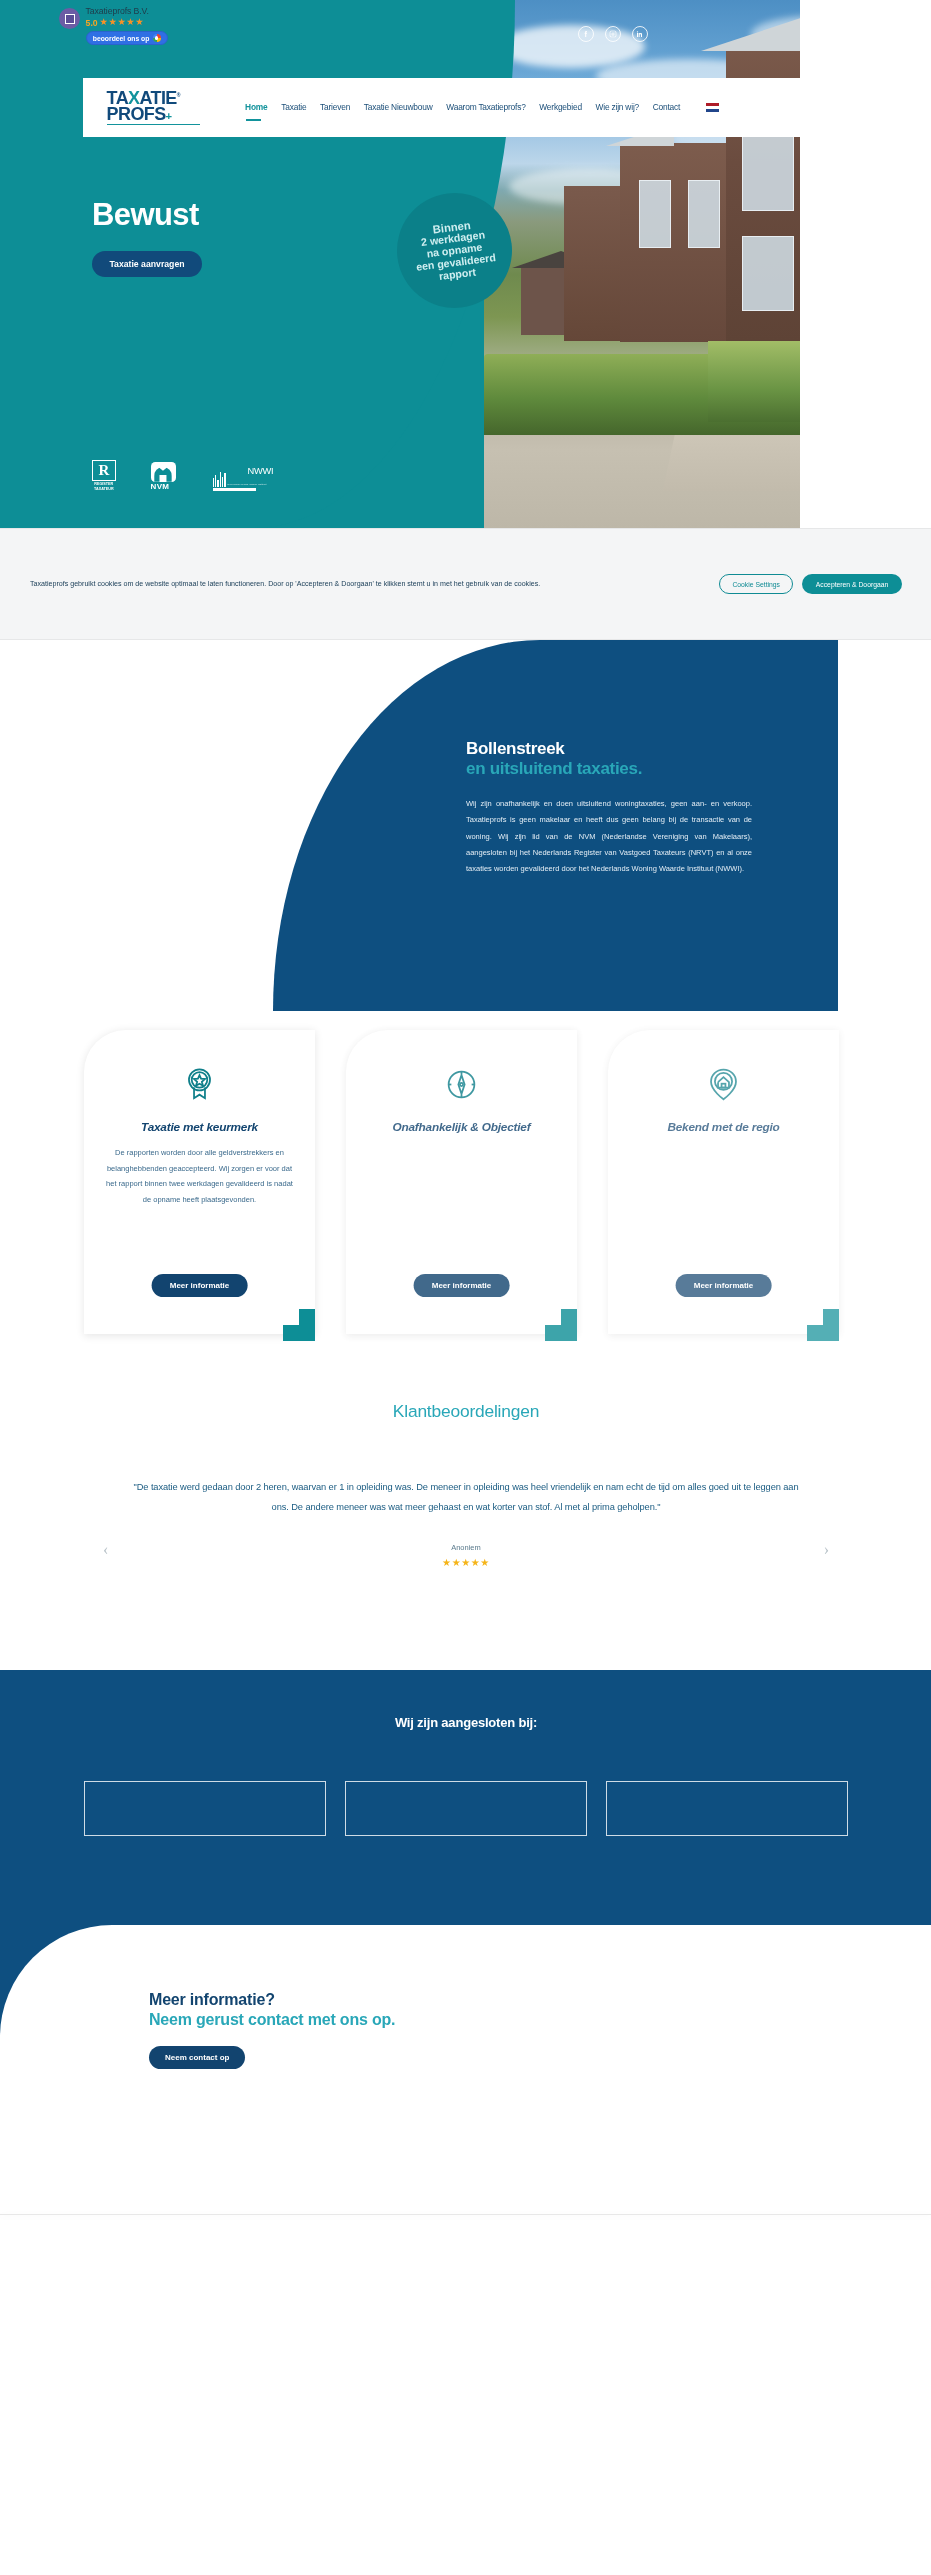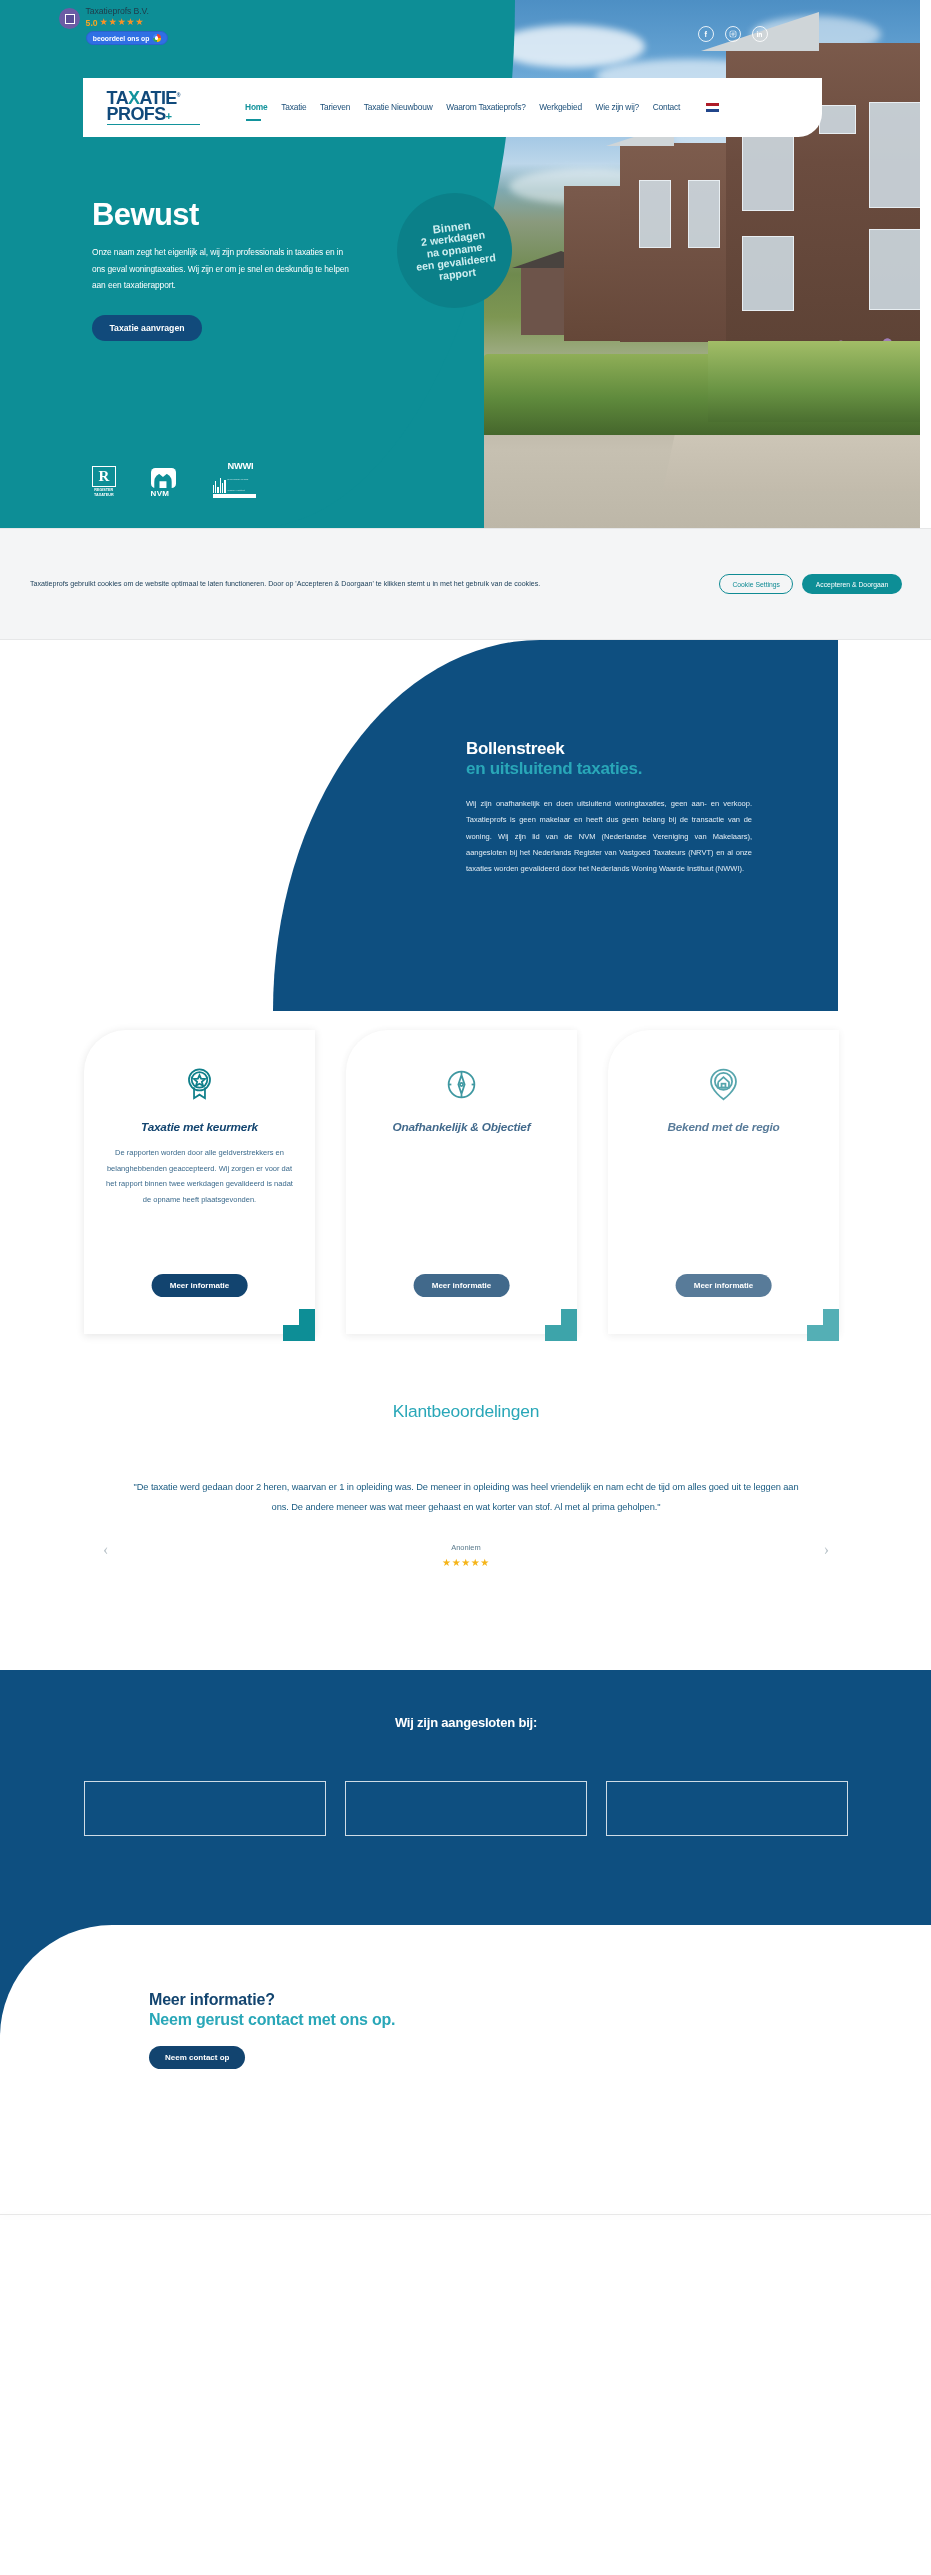--- a/index.html
+++ b/index.html
@@ -6,21 +6,21 @@
   html, body {
     width: 932px;
     background: #ffffff;
     font-family: "Liberation Sans", sans-serif;
   }
   body { width: 932px; height: 2576px; position: relative; overflow: hidden; }
 
   
   .hero {
     position: relative;
-    width: 920px;
+    width: 800px;
     height: 528px;
     background: #0d8e96;
     overflow: hidden;
   }
   .hero-photo {
     position: absolute;
     left: 484px; top: 0;
     width: 447px; height: 528px;
     background:
       linear-gradient(to bottom,
@@ -205,21 +205,21 @@
   .cert-rt .cap { color:#fff; font-size:3.7px; text-align:center; line-height:1.25; margin-top:1.2px; font-weight:700;}
   .cert-nvm { width:27px; }
   .cert-nvm .g { width:25px;height:20px;background:#fff;border-radius:4.3px; position:relative;}
   .cert-nvm .g::after{content:"";position:absolute;left:3.7px;top:5px;width:17.4px;height:15px;background:#0d8e96;
      border-radius:50% 50% 0 0 / 60% 60% 0 0; clip-path: polygon(0 30%,22% 0,50% 26%,78% 0,100% 30%,100% 100%,70% 100%,70% 55%,30% 55%,30% 100%,0 100%);}
   .cert-nvm .lbl{color:#fff;font-size:8px;font-weight:800;text-align:left;margin-top:0.6px;letter-spacing:0.3px;}
   .cert-nwwi { display:flex; flex-direction:column; width:43px;}
   .cert-nwwi .top { display:flex; align-items:flex-end; gap:1.9px; }
   .cert-nwwi .bars { display:flex; align-items:flex-end; gap:1.2px; height:16px;}
   .cert-nwwi .bars i{display:block;width:1.2px;background:#fff;}
-  .cert-nwwi .txt{color:#fff;font-size:9.3px;font-weight:700;letter-spacing:-0.3px;line-height:1;}
+  .cert-nwwi .txt{color:#fff;font-size:9.3px;font-weight:400;letter-spacing:-0.3px;line-height:1;margin-left:20px;}
   .cert-nwwi .sub{color:#cfe9ea;font-size:2.2px;letter-spacing:0.1px;}
   .cert-nwwi .base{height:3.1px;background:#fff;margin-top:1.2px;}
 
   
   .cookiebar {
     position:relative; width:932px; height:112px; background:#f4f5f6;
     border-top:0.6px solid #e6e7e8; border-bottom:0.6px solid #e6e7e8;
     display:flex; align-items:center; padding: 0 30px;
   }
   .cookie-txt { width:640px; font-size:7.1px; color:#20435c; line-height:2.0; }
@@ -406,21 +406,20 @@
       <span class="flag">
         <span class="f1"></span>
           <span class="f2"></span>
           <span class="f3"></span>
       </span>
     </div>
   </nav>
 
   <div class="hero-copy">
     <div class="h1a">Bewust</div>
-    <p class="hero-p">Onze naam zegt het eigenlijk al, wij zijn professionals in taxaties en in ons geval woningtaxaties. Wij zijn er om je snel en deskundig te helpen aan een taxatierapport.</p>
     <button class="hero-btn">Taxatie aanvragen</button>
   </div>
 
   <div class="badge-circle">
     <div class="bl1">Binnen</div>
     <div class="bl2">2 werkdagen</div>
     <div class="bl3">na opname</div>
     <div class="bl4">een gevalideerd</div>
     <div class="bl5">rapport</div>
   </div>

